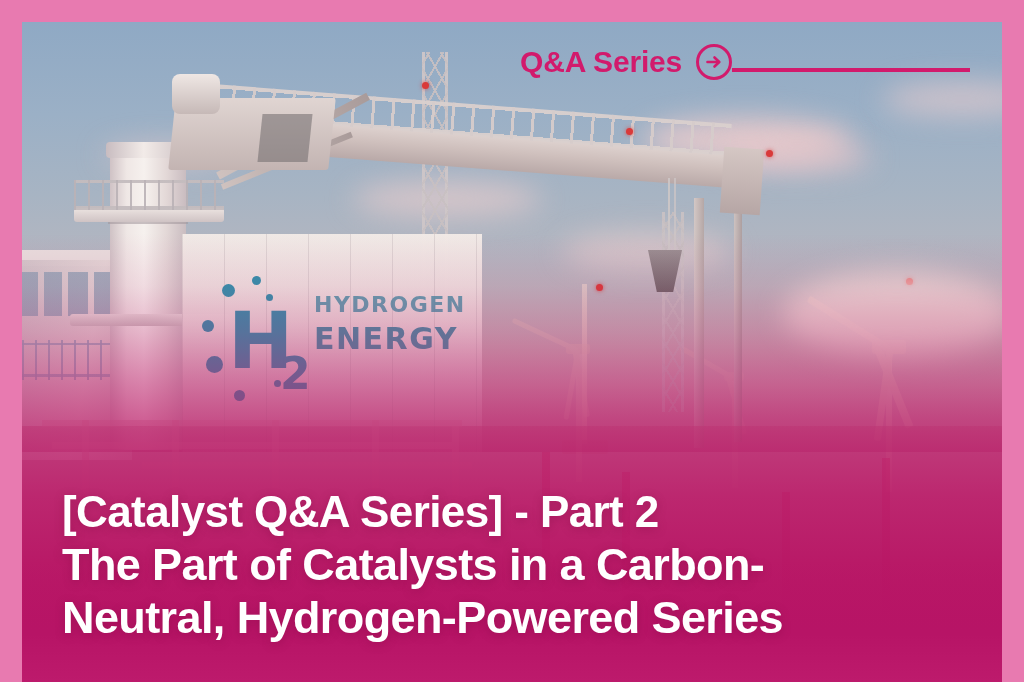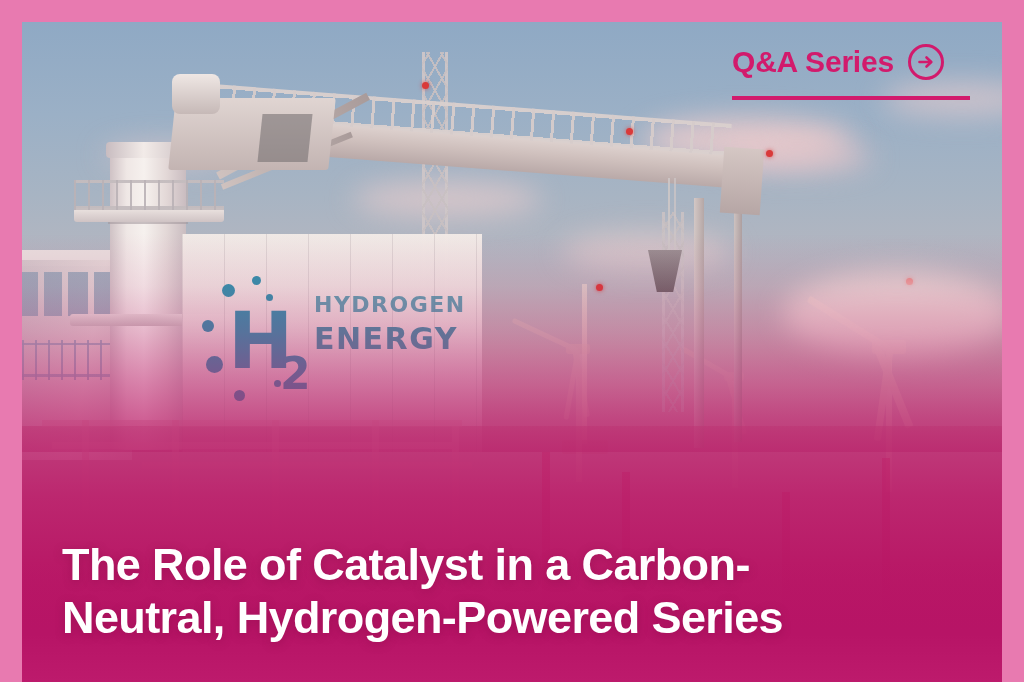--- a/index.html
+++ b/index.html
@@ -302,21 +302,21 @@
     background:linear-gradient(180deg,#e8d6cc,#dcc0b8); opacity:.7;
   }
   .tower-base {
     position:absolute; left:540px; top:418px; width:46px; height:14px;
     background:rgba(200,140,150,.5); border-radius:3px;
   }
 
   
   .qa-block {
     position:absolute; right:32px; top:22px;
-    display:flex; flex-direction:column; align-items:flex-start;
+    display:flex; align-items:center;
     z-index:6;
   }
   .qa-row { display:flex; align-items:center; gap:14px; }
   .qa-text {
     font-size:30px; font-weight:bold; color:#d21a6c;
     letter-spacing:-0.2px; white-space:nowrap;
   }
   .qa-arrow {
     width:36px; height:36px; border-radius:50%;
     border:3px solid #d21a6c;
@@ -460,18 +460,19 @@
           <svg width="20" height="20" viewBox="0 0 20 20" aria-hidden="true">
             <path d="M3.5 10 H15" stroke="#d21a6c" stroke-width="2.6" stroke-linecap="round" fill="none"></path>
             <path d="M10.5 5.5 L15.2 10 L10.5 14.5" stroke="#d21a6c" stroke-width="2.6" stroke-linecap="round" stroke-linejoin="round" fill="none"></path>
           </svg>
         </span>
       </div>
       <div class="qa-underline"></div>
     </div>
 
     <div class="headline">
-      <div>The Role of Catalyst in a Carbon-</div>
+      <div class="l1">[Catalyst Q&amp;A Series] - Part 2</div>
+      <div>The Part of Catalysts in a Carbon-</div>
       <div>Neutral, Hydrogen-Powered Series</div>
     </div>
 
   </div>
 </div>
 
 </body></html>

